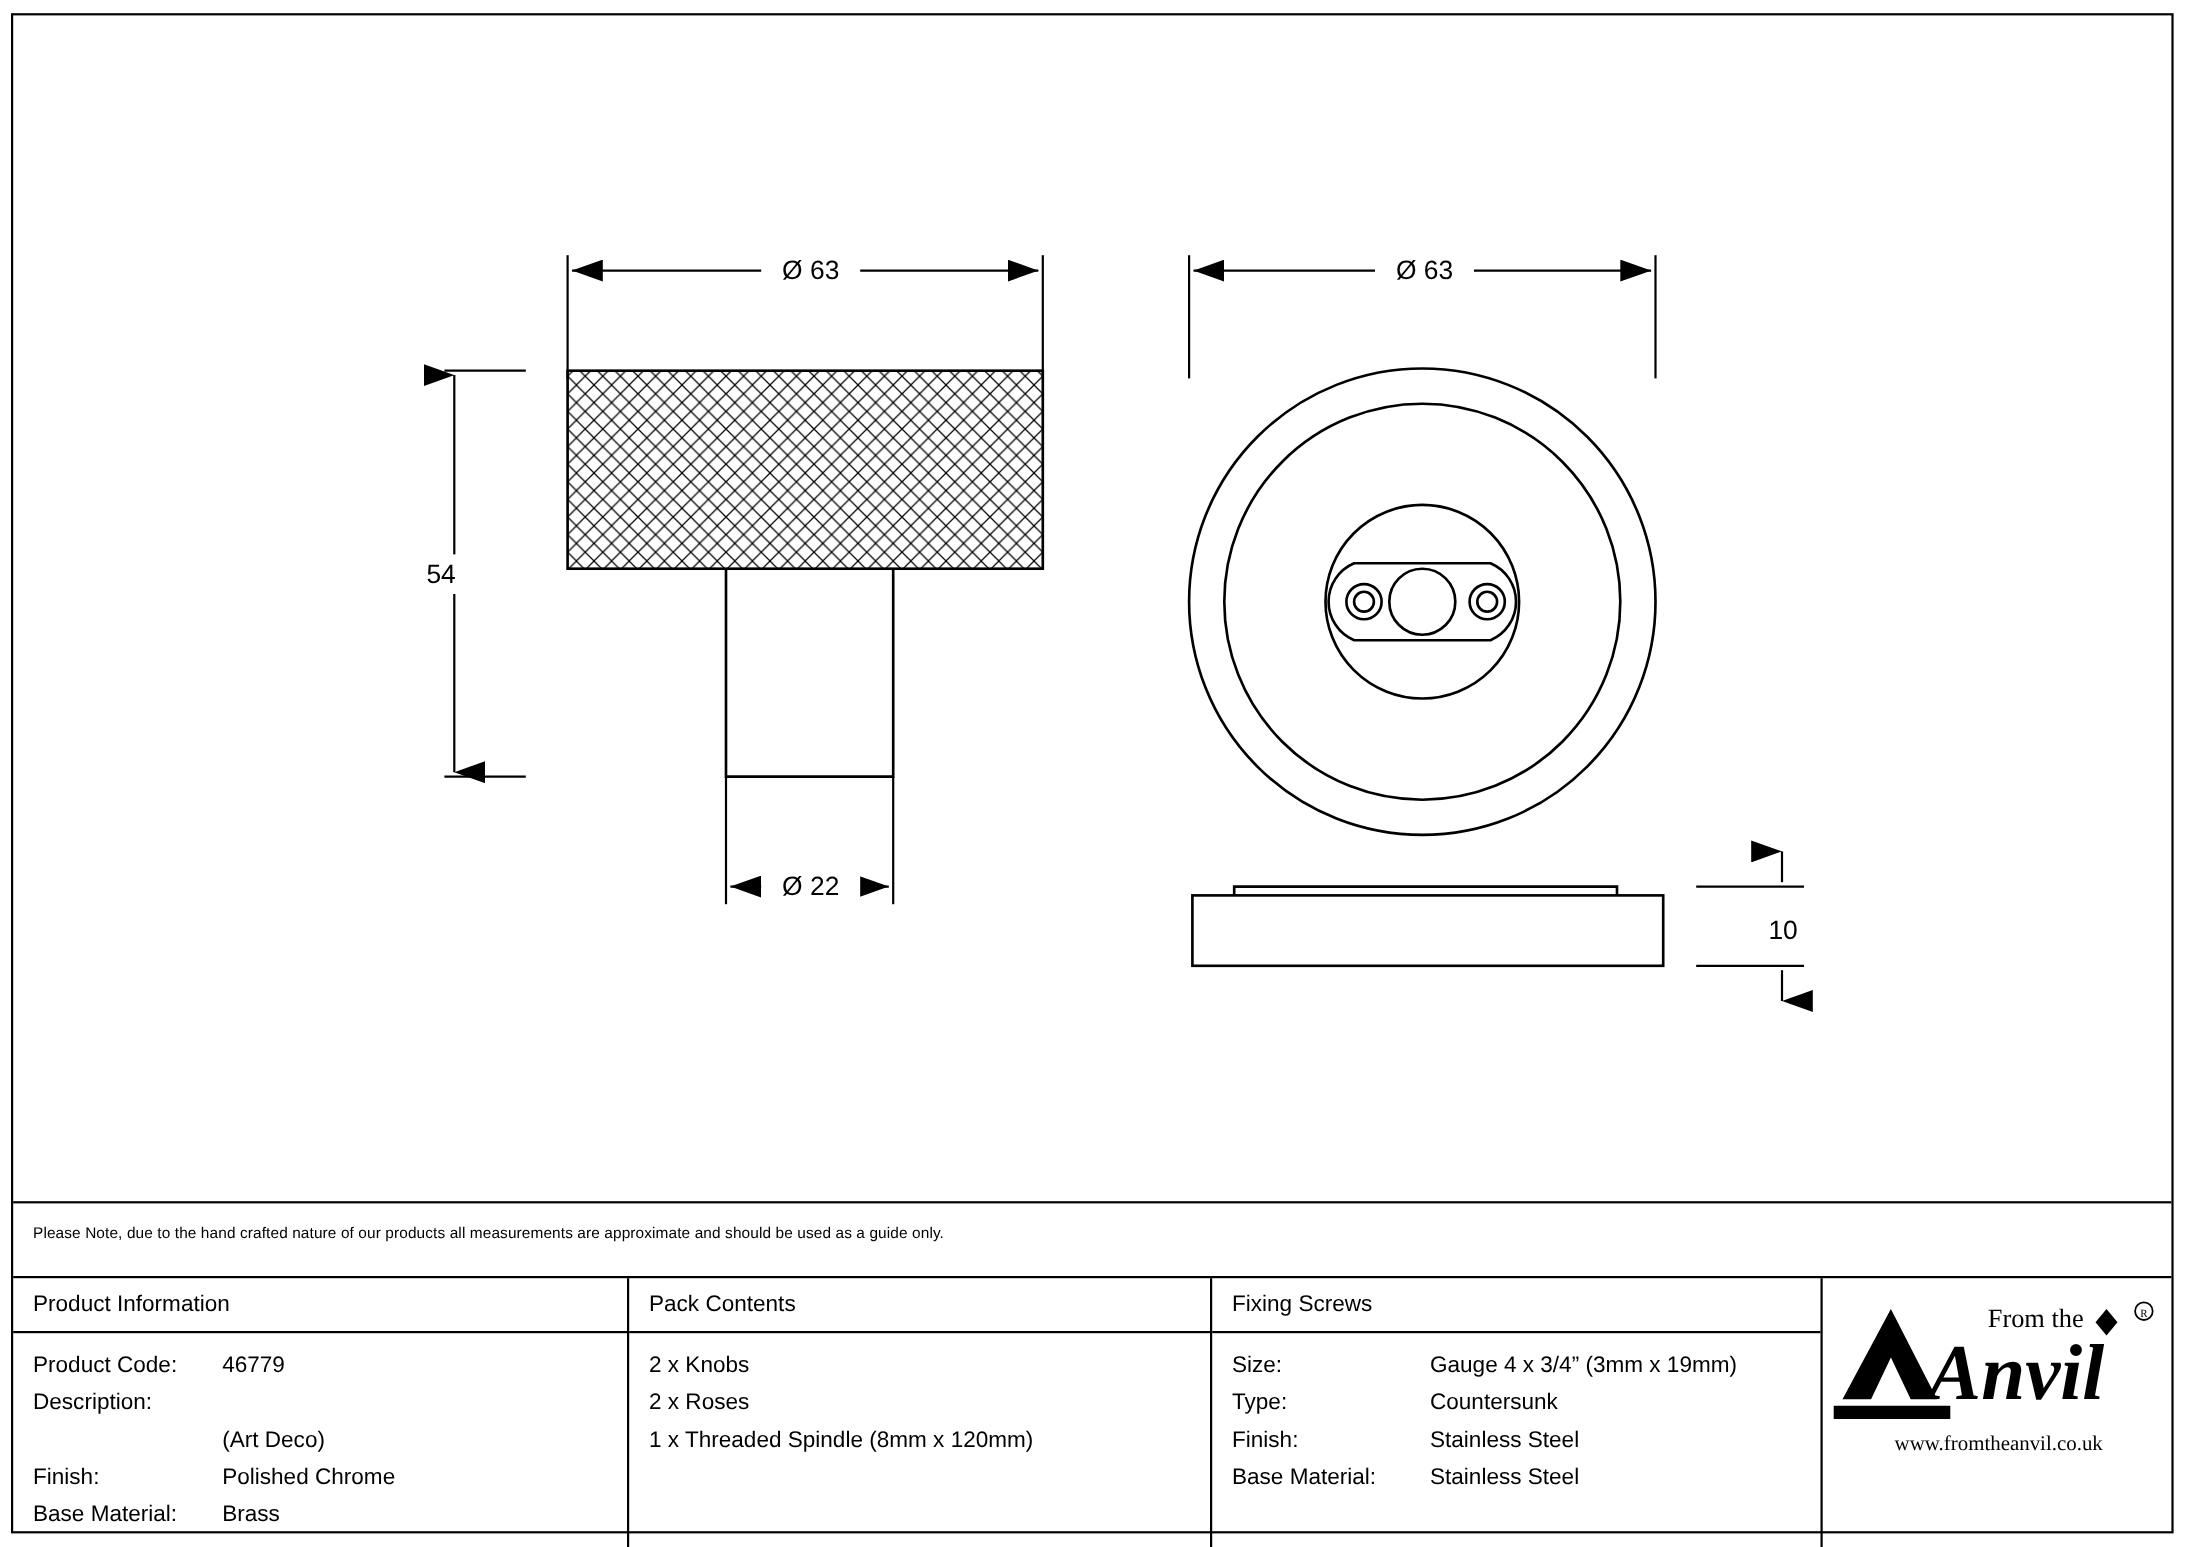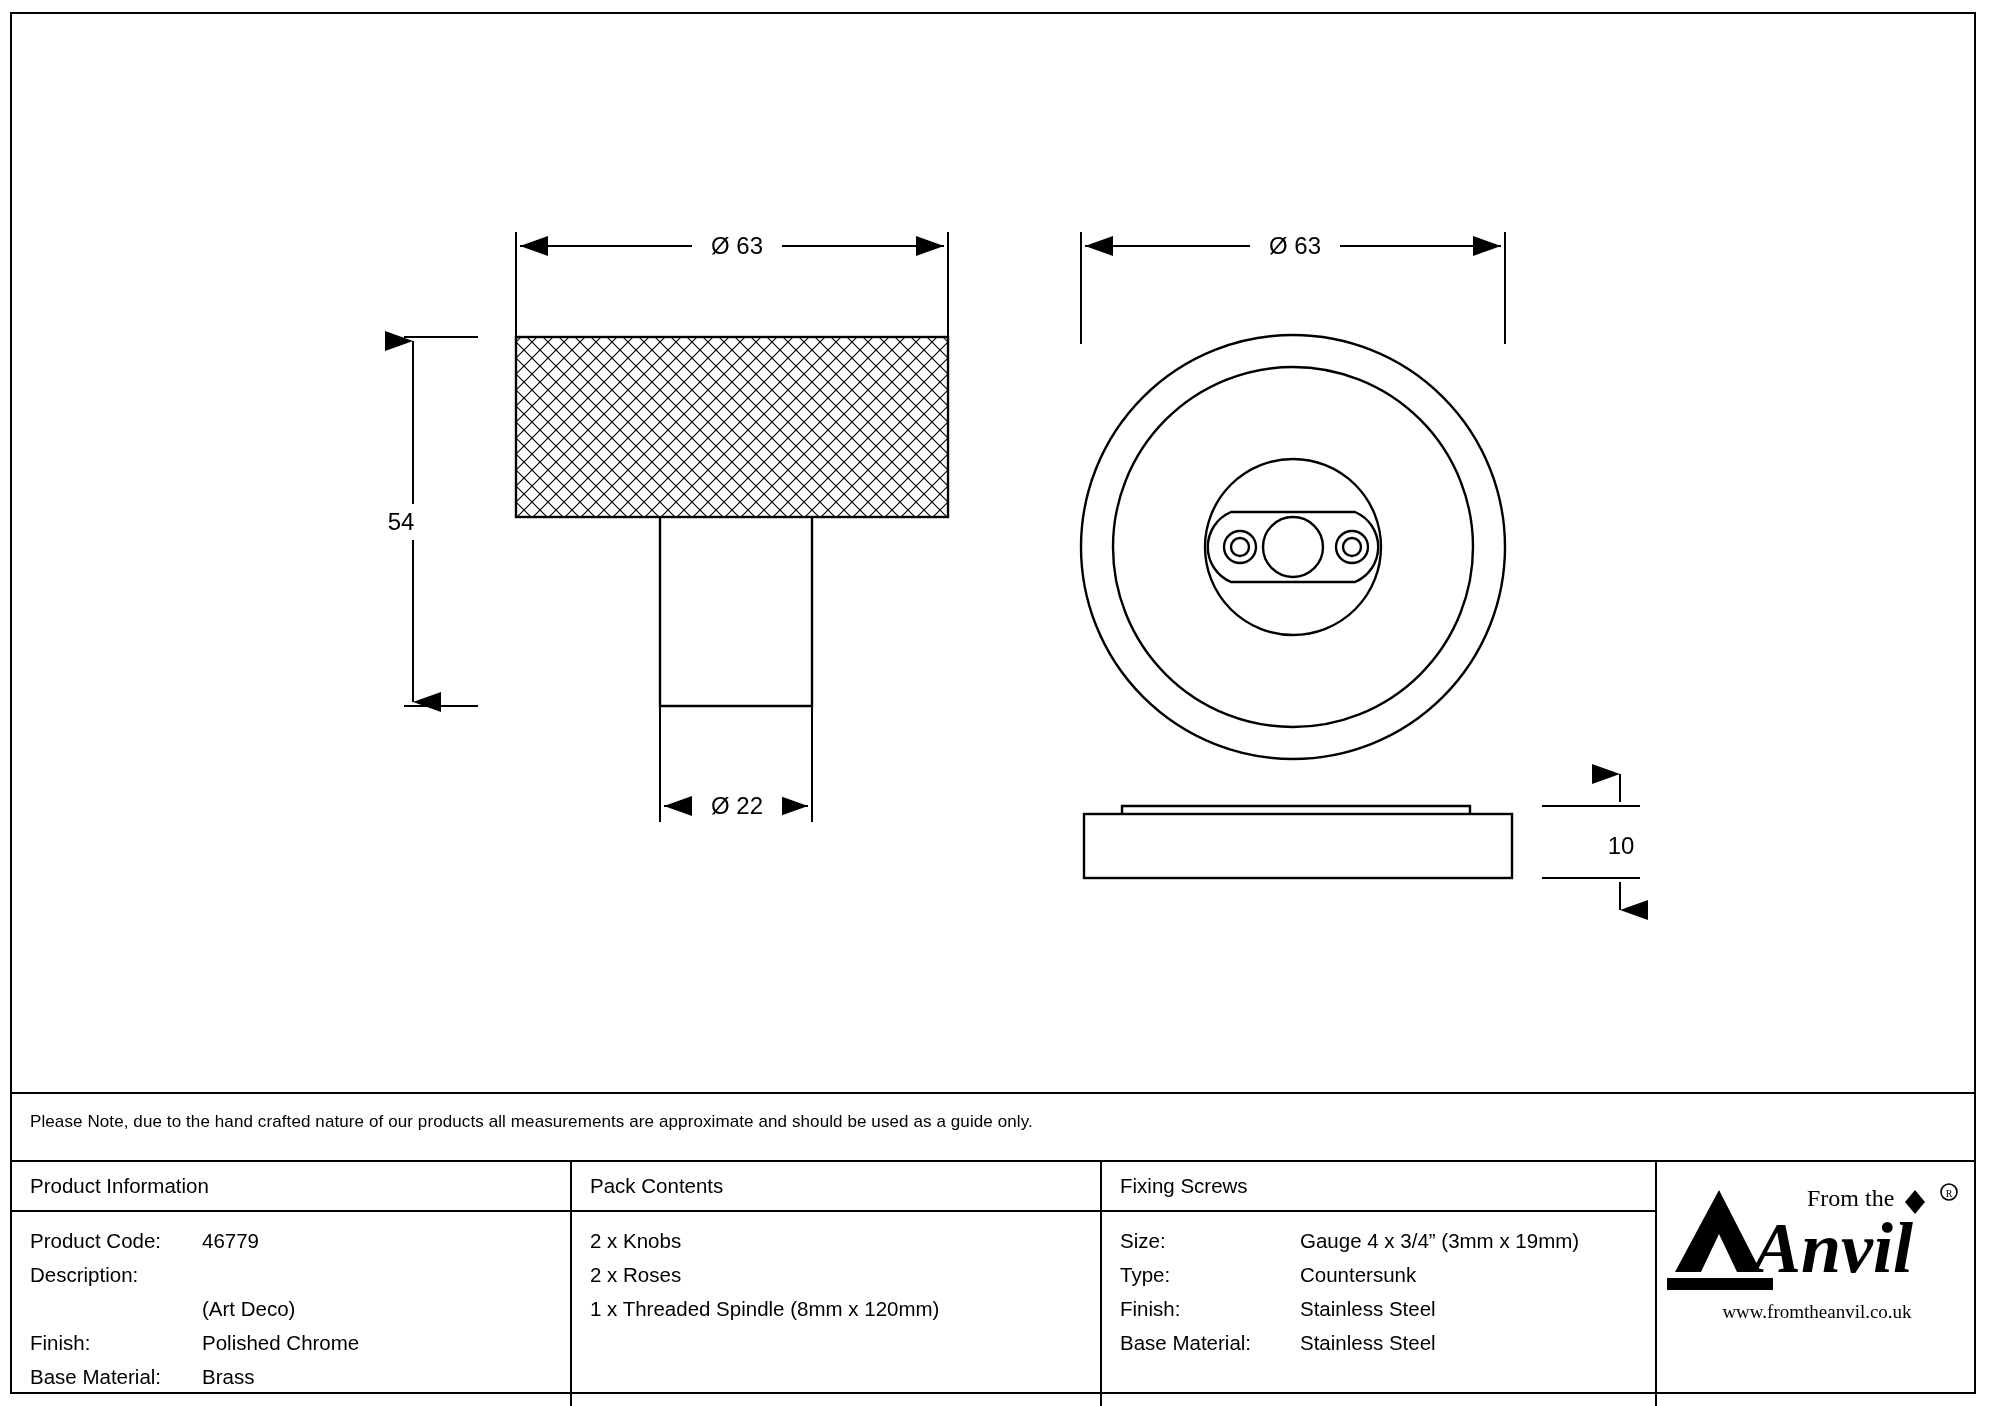--- a/index.html
+++ b/index.html
@@ -40,21 +40,21 @@
     top: 1078px;
     width: 100%;
     height: 68px;
     border-top: 2px solid #000;
     box-sizing: border-box;
   }
   .note-text {
     position: absolute;
     left: 18px;
     top: 18px;
-    font-size: 17px;
+    font-size: 14px;
     letter-spacing: 0.1px;
     white-space: nowrap;
   }
 
   
   .info-table {
     position: absolute;
     left: 0;
     top: 1146px;
     width: 100%;

